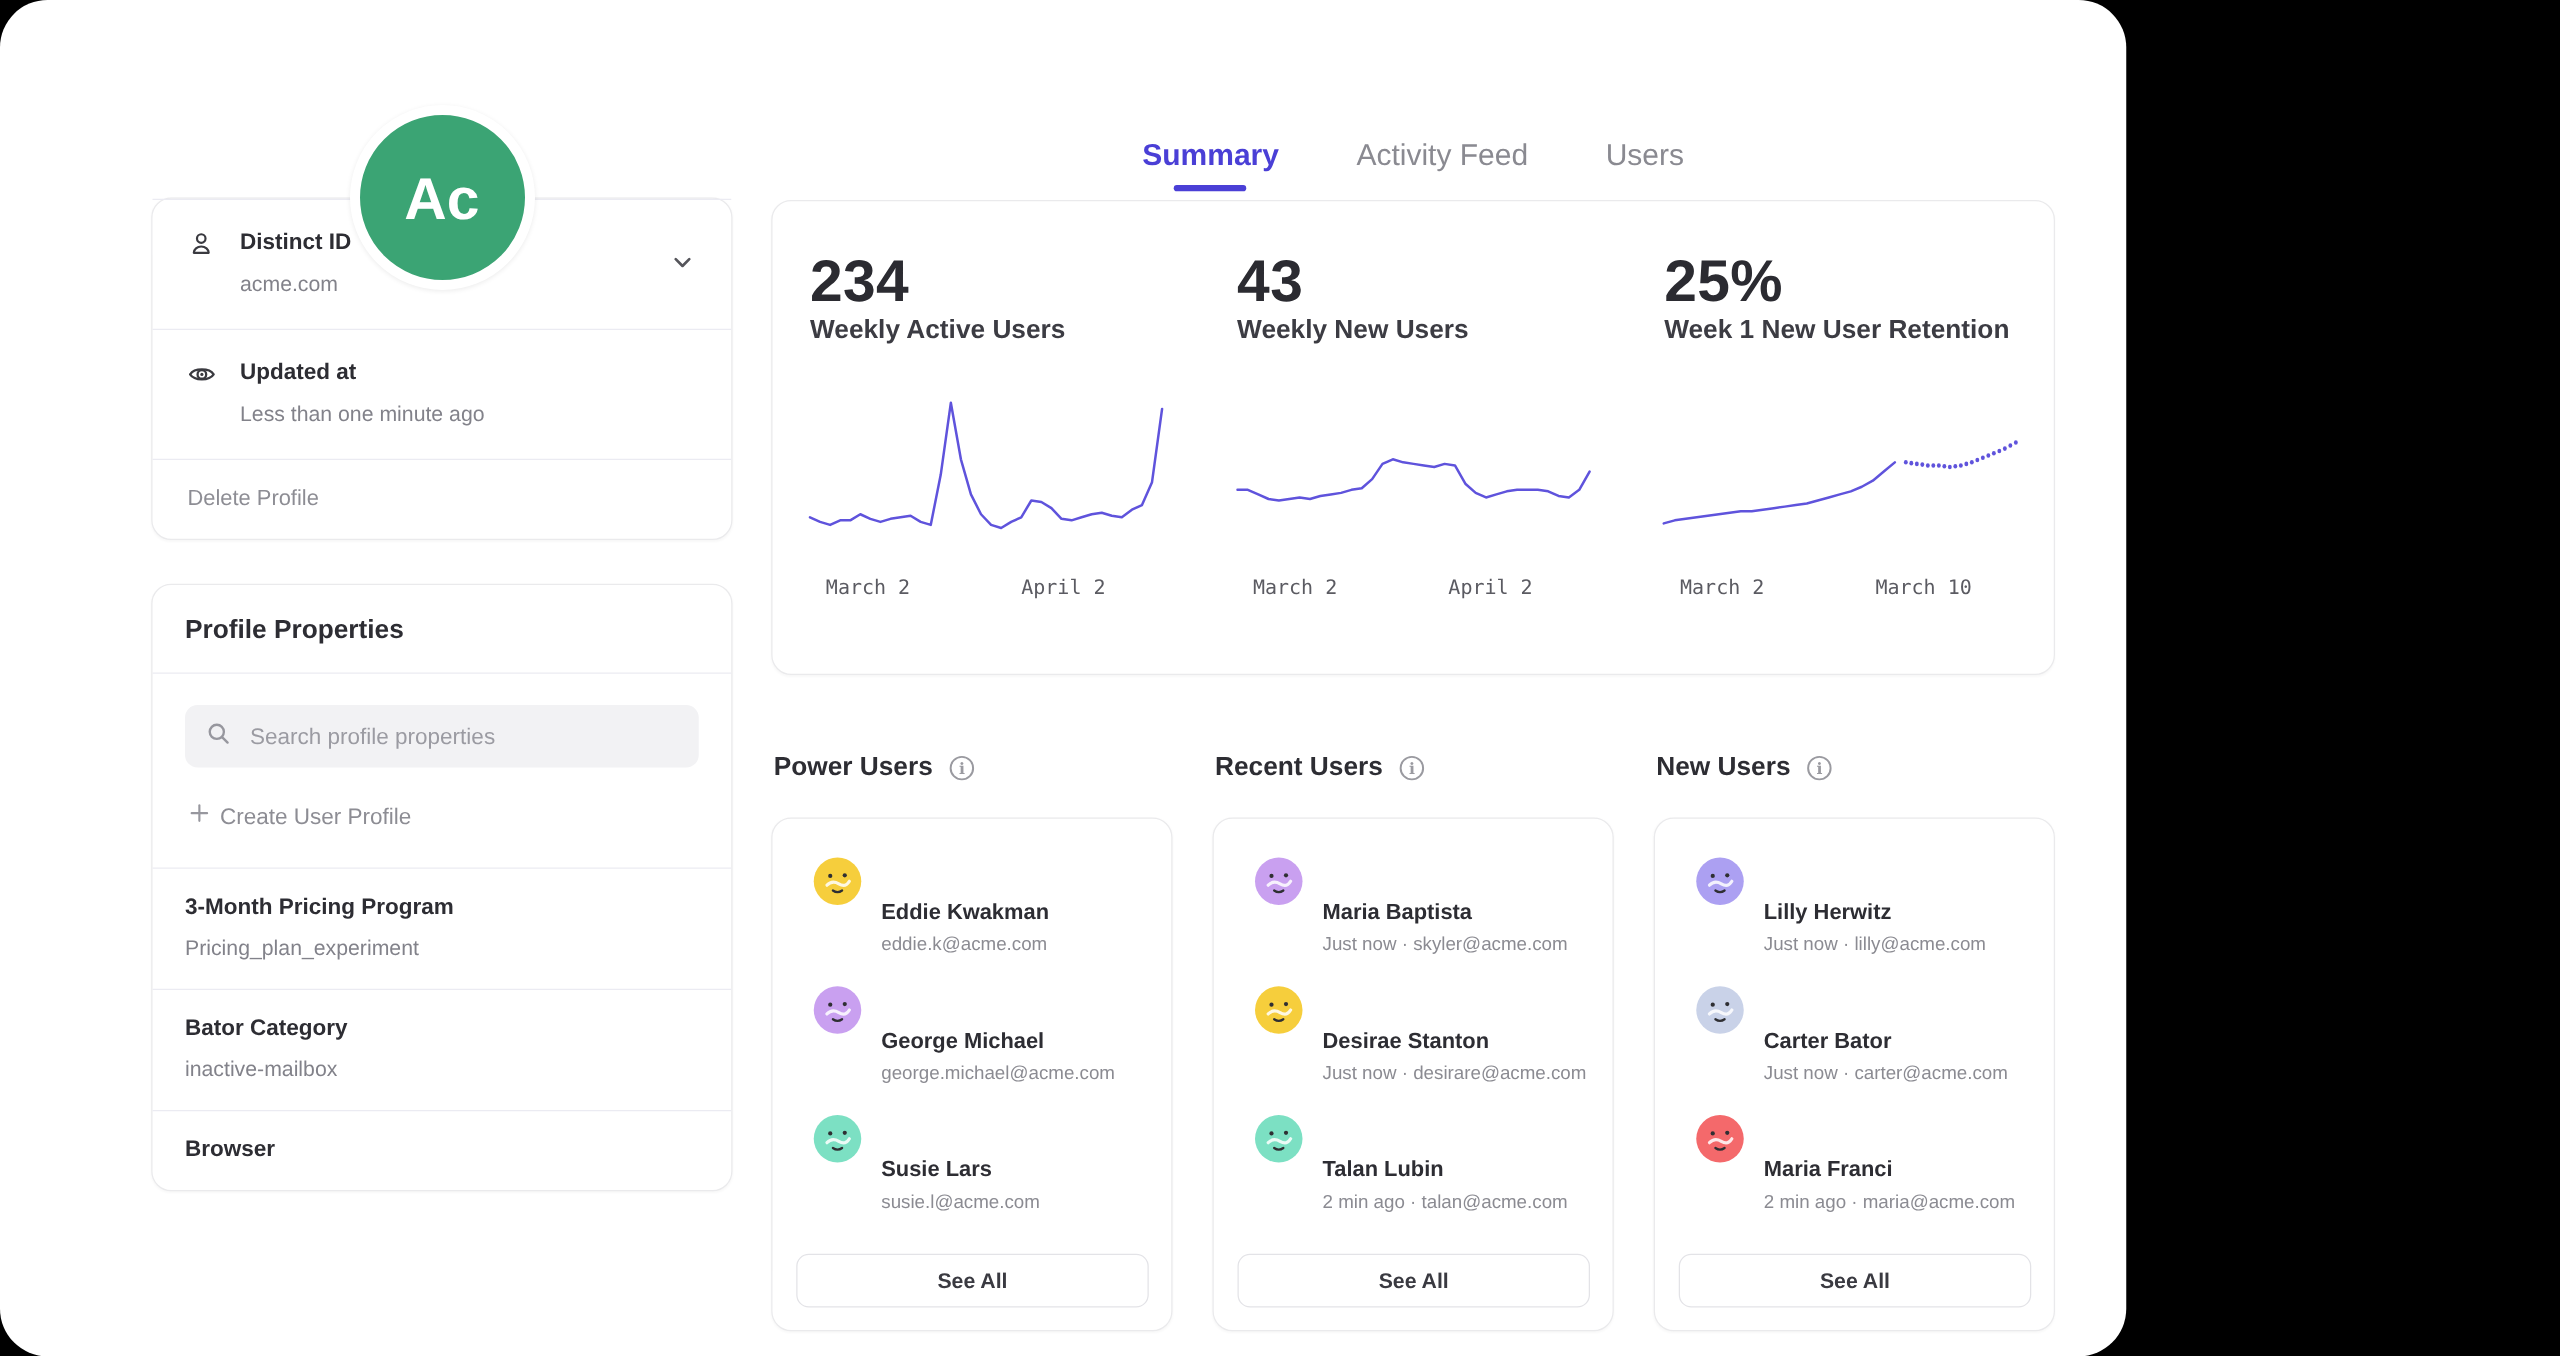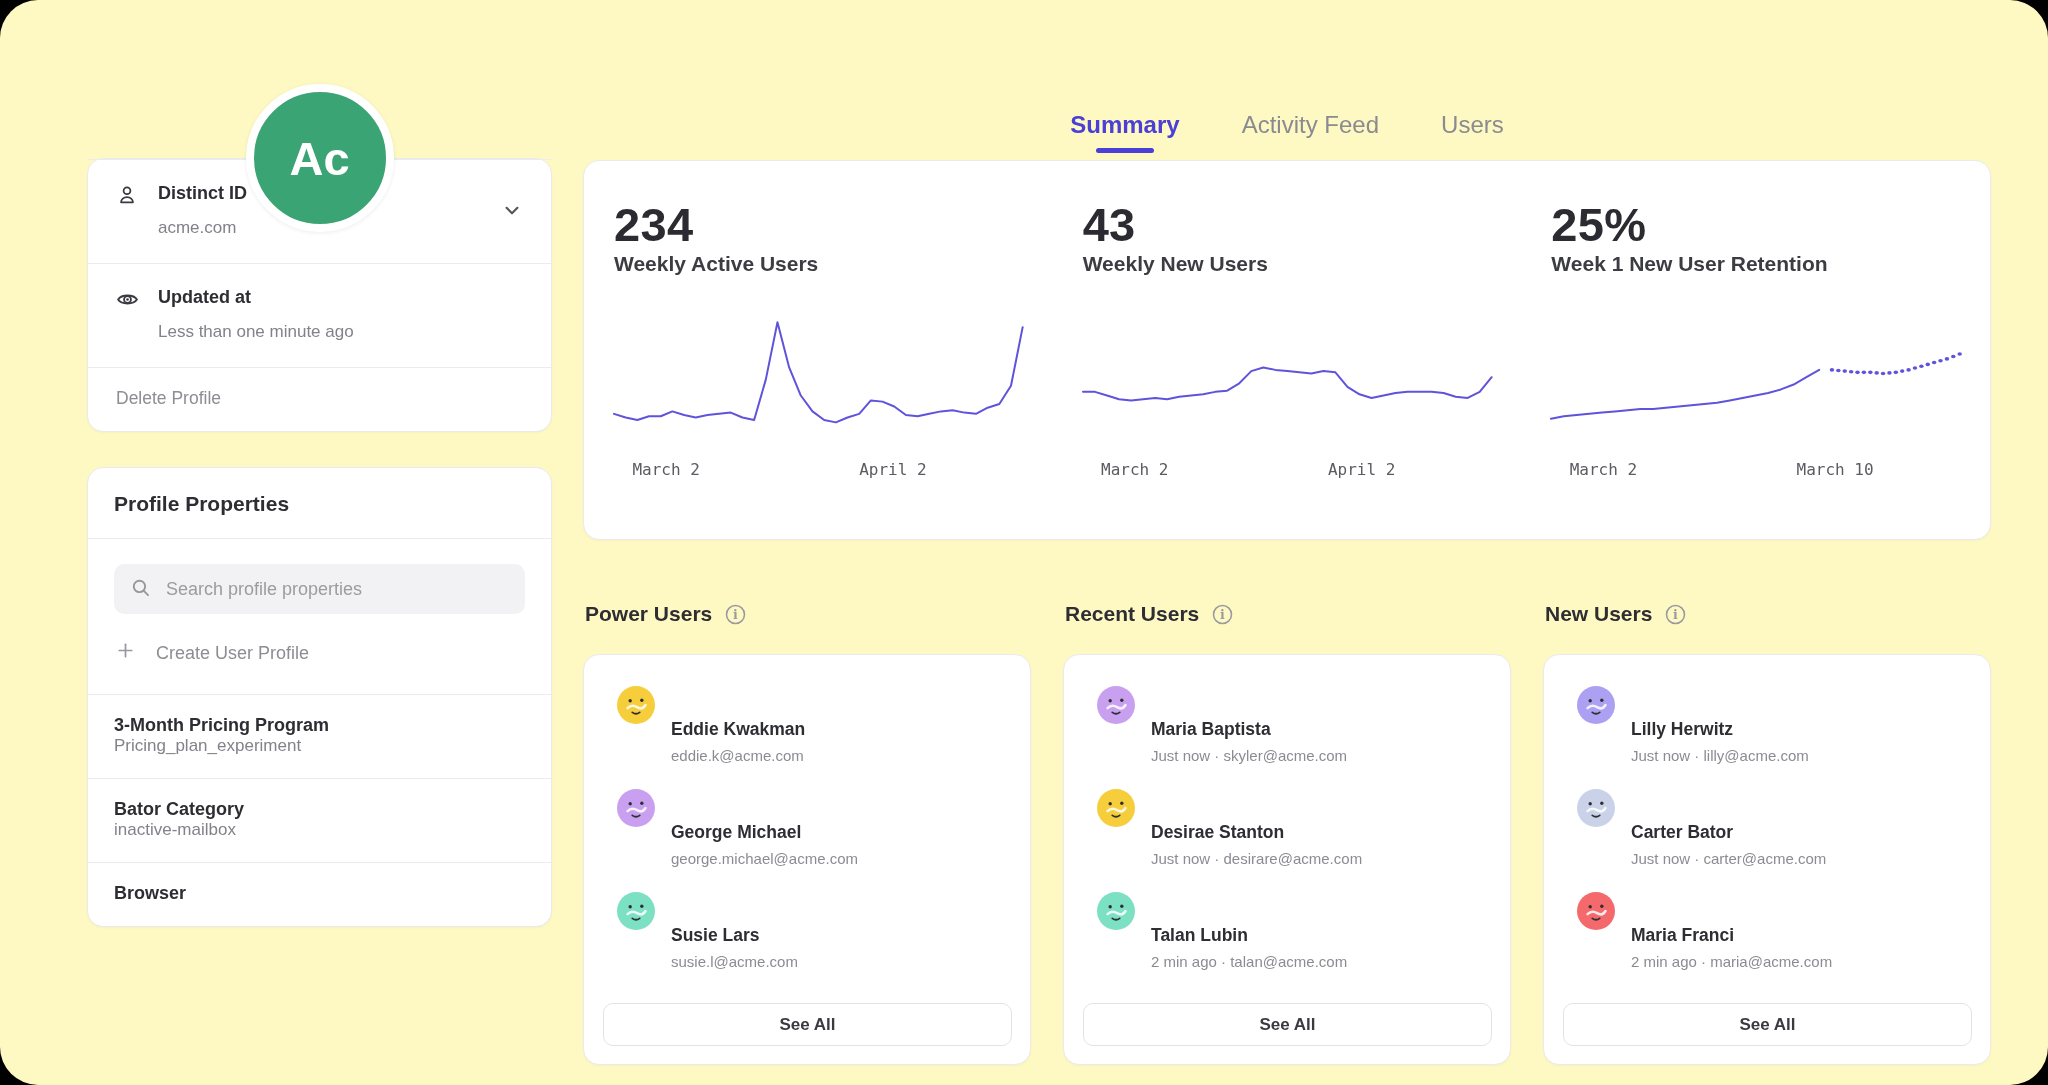--- a/index.html
+++ b/index.html
@@ -3,22 +3,22 @@
 <meta charset="utf-8">
 <style>
   * { box-sizing: border-box; }
   html,body { margin:0; padding:0; }
   body {
     background:#000;
     font-family:"Liberation Sans", sans-serif;
     -webkit-font-smoothing:antialiased;
   }
   .frame {
-    position:relative; width:2048px; height:1085px;
-    background:#fef9c3; border-radius:38px; overflow:hidden;
+    position:relative; width:1701px; height:1085px;
+    background:#ffffff; border-radius:38px; overflow:hidden;padding-left:34px;
   }
   .layout { display:flex; align-items:flex-start; padding:0 57px 0 87px; }
 
   
   .sidebar { width:465px; margin-right:31px; flex:none; position:relative; }
   .avatar {
     position:absolute; top:84px; left:50%; transform:translateX(-50%);
     width:148px; height:148px; border-radius:50%; border:8px solid #fff;
     display:flex; align-items:center; justify-content:center;
     color:#fff; font-size:47px; font-weight:700; z-index:2;
@@ -36,24 +36,24 @@
   .srow-value { font-size:17px; color:#82828a; margin-top:14px; }
   .srow-chevron { position:absolute; right:26px; top:50%; transform:translateY(-50%); cursor:pointer; }
   .delete-row { border-top:1px solid #ebebf2; padding:20px 28px 22px; font-size:17.5px; color:#8d8d94; cursor:pointer; }
 
   .props-card { margin-top:35px; }
   .props-title { font-size:21px; font-weight:700; color:#2d2d33; padding:24px 26px 22px; }
   .props-body { border-top:1px solid #ebebf2; padding:25px 26px 0; }
   .search-box { display:flex; align-items:center; gap:13px; background:#f2f2f4; border-radius:10px; height:50px; padding:0 16px; }
   .search-box input { border:none; outline:none; background:transparent; width:100%; font-size:18px; color:#3a3a40; font-family:inherit; }
   .search-box input::placeholder { color:#9b9ba2; }
-  .create-row { display:flex; align-items:center; gap:21px; padding:27px 2px 29px; font-size:18px; color:#8d8d94; cursor:pointer; }
+  .create-row { display:flex; align-items:center; gap:7px; padding:27px 2px 29px; font-size:18px; color:#8d8d94; cursor:pointer; }
   .prop-item { border-top:1px solid #ebebf2; padding:20px 26px 22px; cursor:pointer; }
   .prop-name { font-size:18px; font-weight:700; color:#2d2d33; }
-  .prop-value { font-size:17px; color:#82828a; }
+  .prop-value { font-size:17px; color:#82828a; margin-top:13px; }
 
   
   .main { flex:1; min-width:0; }
   .tabs { height:160px; display:flex; justify-content:center; align-items:flex-end; }
   .tab { position:relative; padding:0 31px 21px; font-size:24px; color:#8a8a91; font-weight:500; cursor:pointer; }
   .tab.active { color:#4a3fd6; font-weight:700; }
   .tab.active::after {
     content:""; position:absolute; left:50%; transform:translateX(-50%);
     bottom:7px; width:58px; height:5px; border-radius:3px; background:#4a3fd6;
   }

